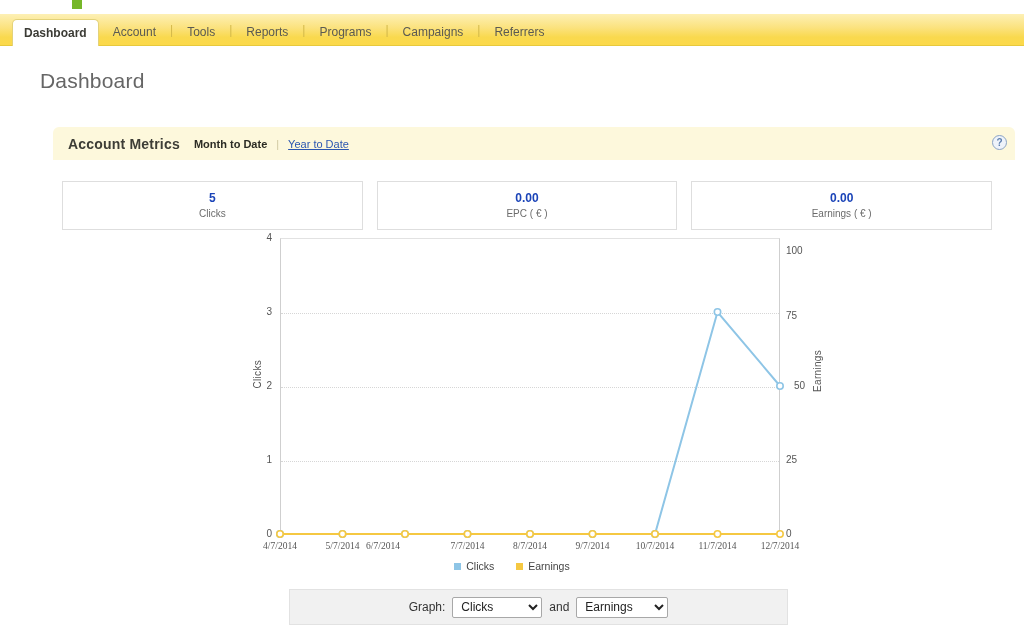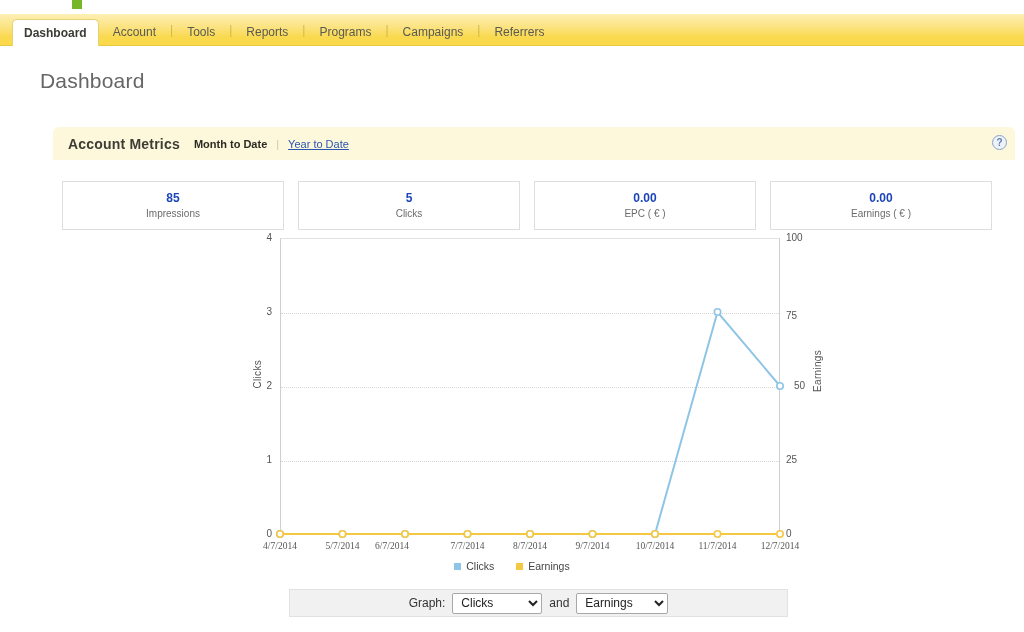--- a/index.html
+++ b/index.html
@@ -213,21 +213,21 @@
     font-size: 10.5px;
     color: #444;
   }
   .legend-item { display: flex; align-items: center; gap: 5px; }
   .legend-swatch { width: 7px; height: 7px; display: inline-block; }
 
   
   .graphbar {
     position: absolute;
     left: 289px; top: 589px;
-    width: 499px; height: 28px;
+    width: 499px; height: 36px;
     background: #f1f1f1;
     border: 1px solid #e2e2e2;
     display: flex;
     align-items: center;
     justify-content: center;
     gap: 7px;
     font-size: 12px;
     color: #333;
   }
   .gb-label { color: #333; }
@@ -289,24 +289,20 @@
     <div class="panel-links">
       <span class="link-current">Month to Date</span>
       <span class="link-divider">|</span>
       <span class="link-other">Year to Date</span>
     </div>
     <div class="help-icon">?</div>
   </div>
 </div>
 
 <div class="metrics-row">
-  <div class="metric-card">
-    <span class="metric-value">85</span>
-    <span class="metric-label">Impressions</span>
-  </div>
   <div class="metric-card">
     <span class="metric-value">5</span>
     <span class="metric-label">Clicks</span>
   </div>
   <div class="metric-card">
     <span class="metric-value">0.00</span>
     <span class="metric-label">EPC ( € )</span>
   </div>
   <div class="metric-card">
     <span class="metric-value">0.00</span>
@@ -351,26 +347,26 @@
       <div class="ytick ytick-left" style="top: 222px;">1</div>
       <div class="ytick ytick-left" style="top: 148px;">2</div>
       <div class="ytick ytick-left" style="top: 74px;">3</div>
       <div class="ytick ytick-left" style="top: 0px;">4</div>
     </div>
   <div id="yticks-right">
       <div class="ytick ytick-right" style="top: 296px;">0</div>
       <div class="ytick ytick-right" style="top: 222px;">25</div>
       <div class="ytick ytick-right" style="top: 148px; margin-left: 8px;">50</div>
       <div class="ytick ytick-right" style="top: 78px;">75</div>
-      <div class="ytick ytick-right" style="top: 0px;">100</div>
+      <div class="ytick ytick-right" style="top: 13px;">100</div>
     </div>
   <div id="xticks">
       <div class="xtick" style="left: 245px;">4/7/2014</div>
       <div class="xtick" style="left: 307.5px;">5/7/2014</div>
-      <div class="xtick" style="left: 357px;">6/7/2014</div>
+      <div class="xtick" style="left: 348px;">6/7/2014</div>
       <div class="xtick" style="left: 432.5px;">7/7/2014</div>
       <div class="xtick" style="left: 495px;">8/7/2014</div>
       <div class="xtick" style="left: 557.5px;">9/7/2014</div>
       <div class="xtick" style="left: 620px;">10/7/2014</div>
       <div class="xtick" style="left: 682.5px;">11/7/2014</div>
       <div class="xtick" style="left: 745px;">12/7/2014</div>
     </div>
 
   <div class="legend">
     <div class="legend-item">

